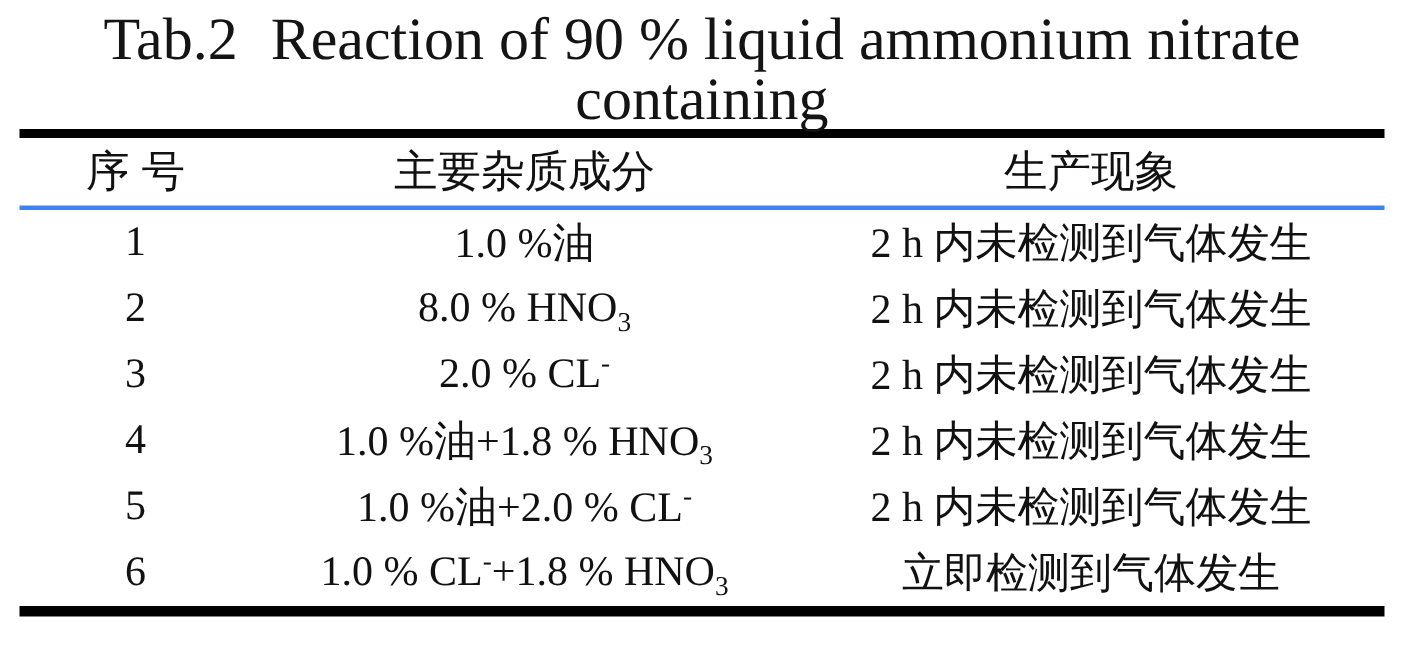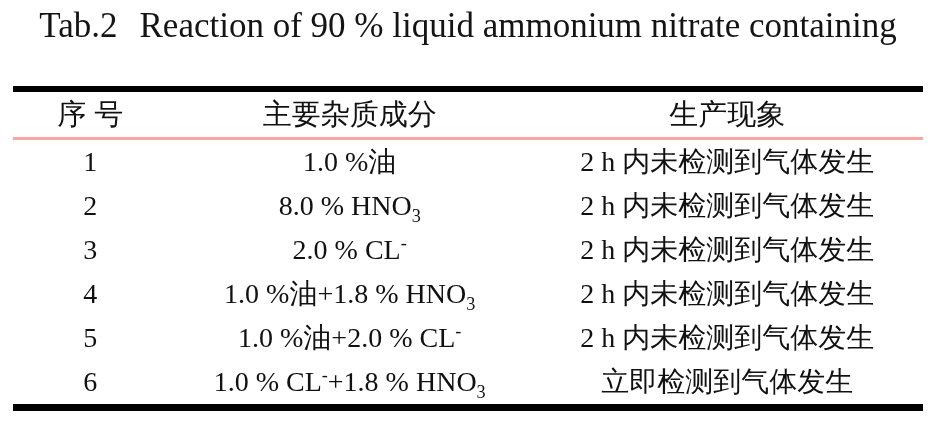--- a/index.html
+++ b/index.html
@@ -13,21 +13,21 @@
     height: 430px;
     background: #ffffff;
     color: #111111;
     font-family: "Liberation Serif", "DejaVu Serif", serif;
     overflow: hidden;
   }
   .caption {
     padding-top: 6px;
     height: 80px;
     text-align: center;
-    font-size: 35px;
+    font-size: 40px;
     line-height: 40px;
     color: #141414;
   }
   .caption .cap-label {
     margin-right: 22px;
   }
   table.paper-table {
     width: 910px;
     margin: 0 auto;
     border-collapse: collapse;
@@ -37,21 +37,21 @@
   }
   col.c1 { width: 17%; }
   col.c2 { width: 40%; }
   col.c3 { width: 43%; }
   thead th {
     font-weight: normal;
     font-size: 29px;
     height: 45px;
     text-align: center;
     vertical-align: middle;
-    border-bottom: 3px solid #fca5a5;
+    border-bottom: 3px solid #3b82f6;
     padding: 0;
   }
   thead th.th-no {
     letter-spacing: 8px;
     text-indent: 8px; 
   }
   tbody td {
     font-size: 28px;
     height: 44px;
     text-align: center;

